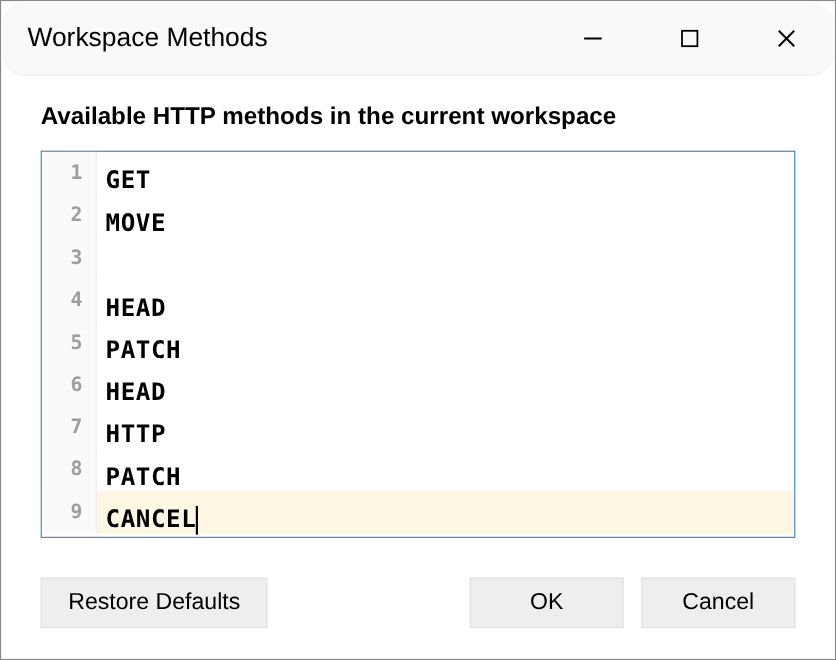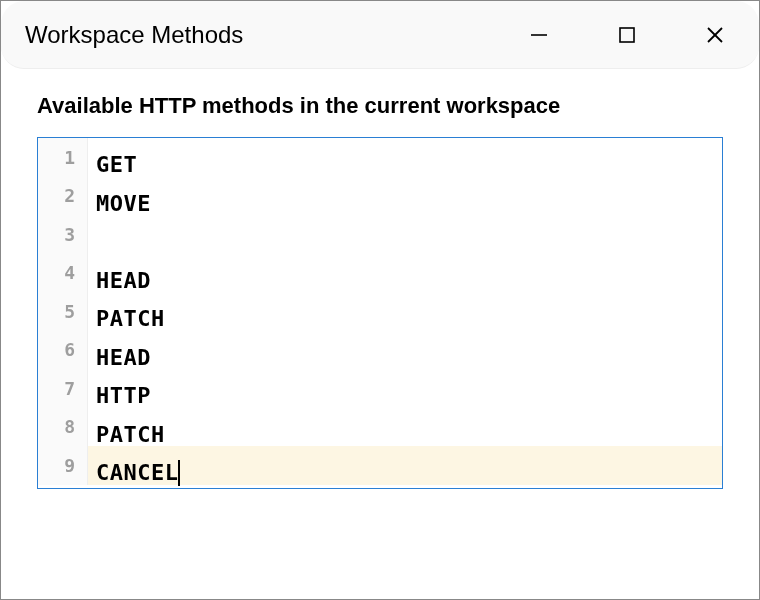--- a/index.html
+++ b/index.html
@@ -199,14 +199,20 @@
           <div class="gutter">8</div>
           <div class="line-text">PATCH</div>
         </div>
         <div class="editor-line cursor-line">
           <div class="gutter">9</div>
           <div class="line-text">CANCEL<span class="caret"></span></div>
         </div>
       </div>
   </div>
 
+  <div class="button-row">
+    <button class="dlg-btn restore">Restore Defaults</button>
+    <div class="spacer"></div>
+    <button class="dlg-btn">OK</button>
+    <button class="dlg-btn">Cancel</button>
+  </div>
 
 </div>
 
 </body></html>

